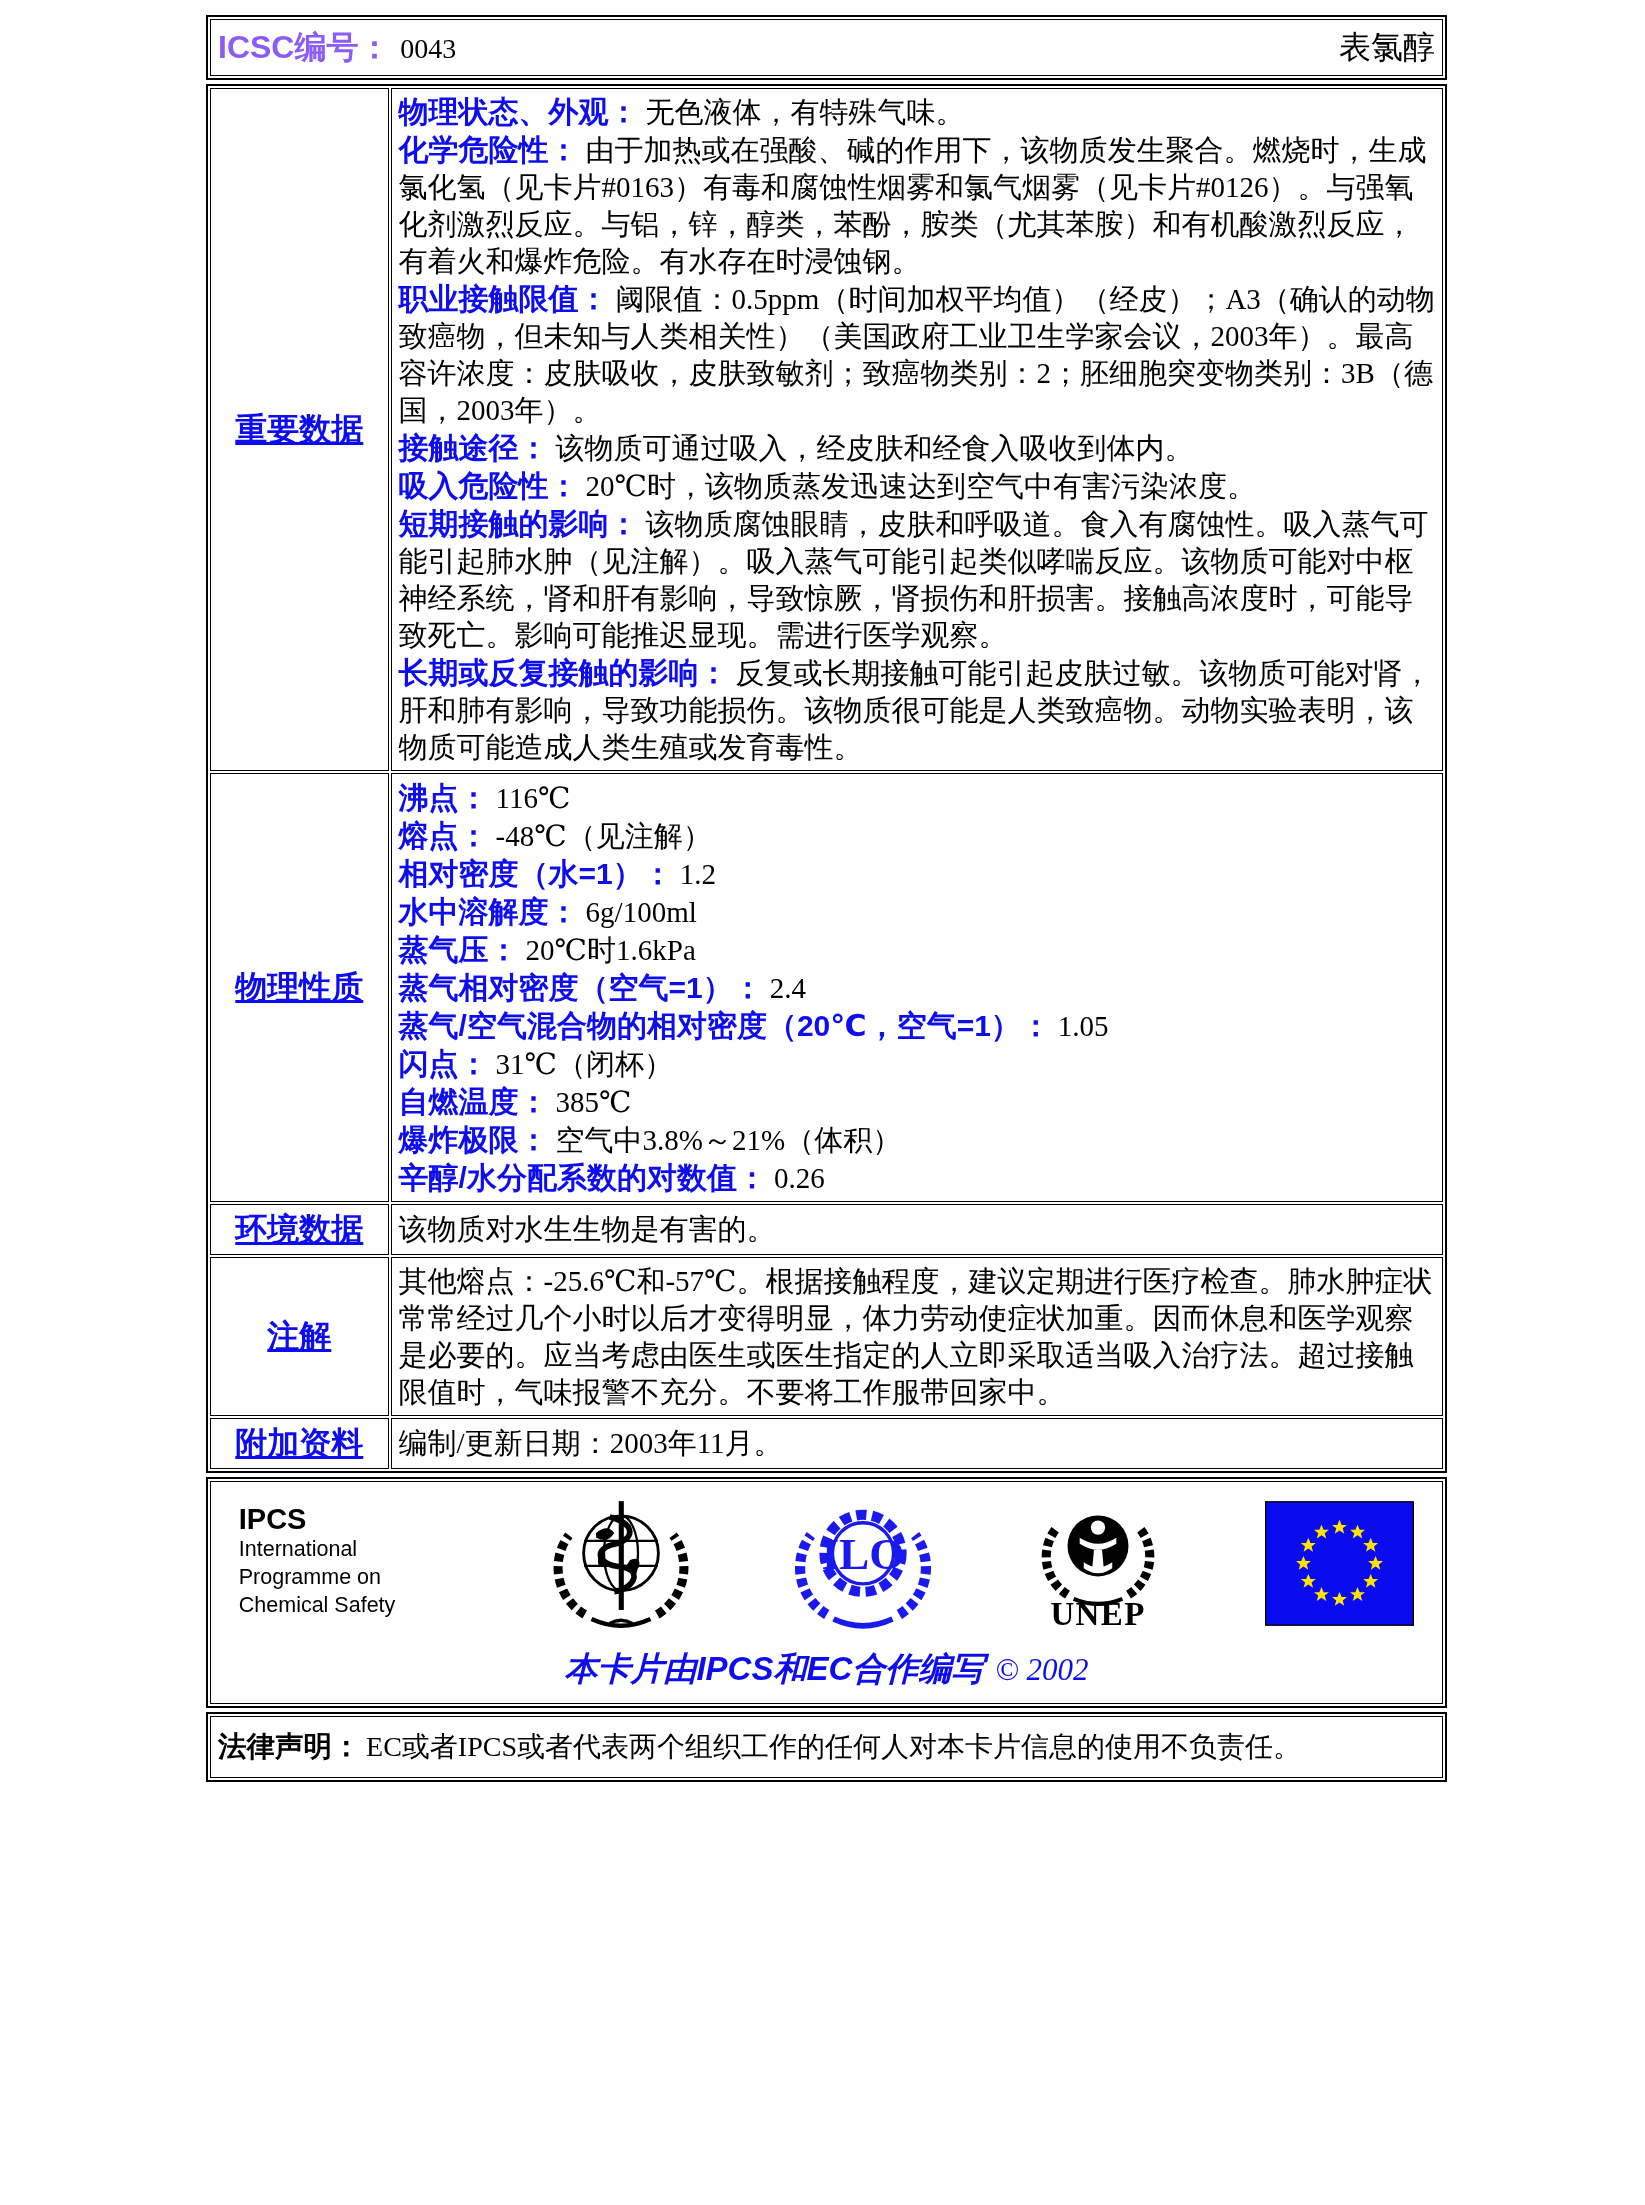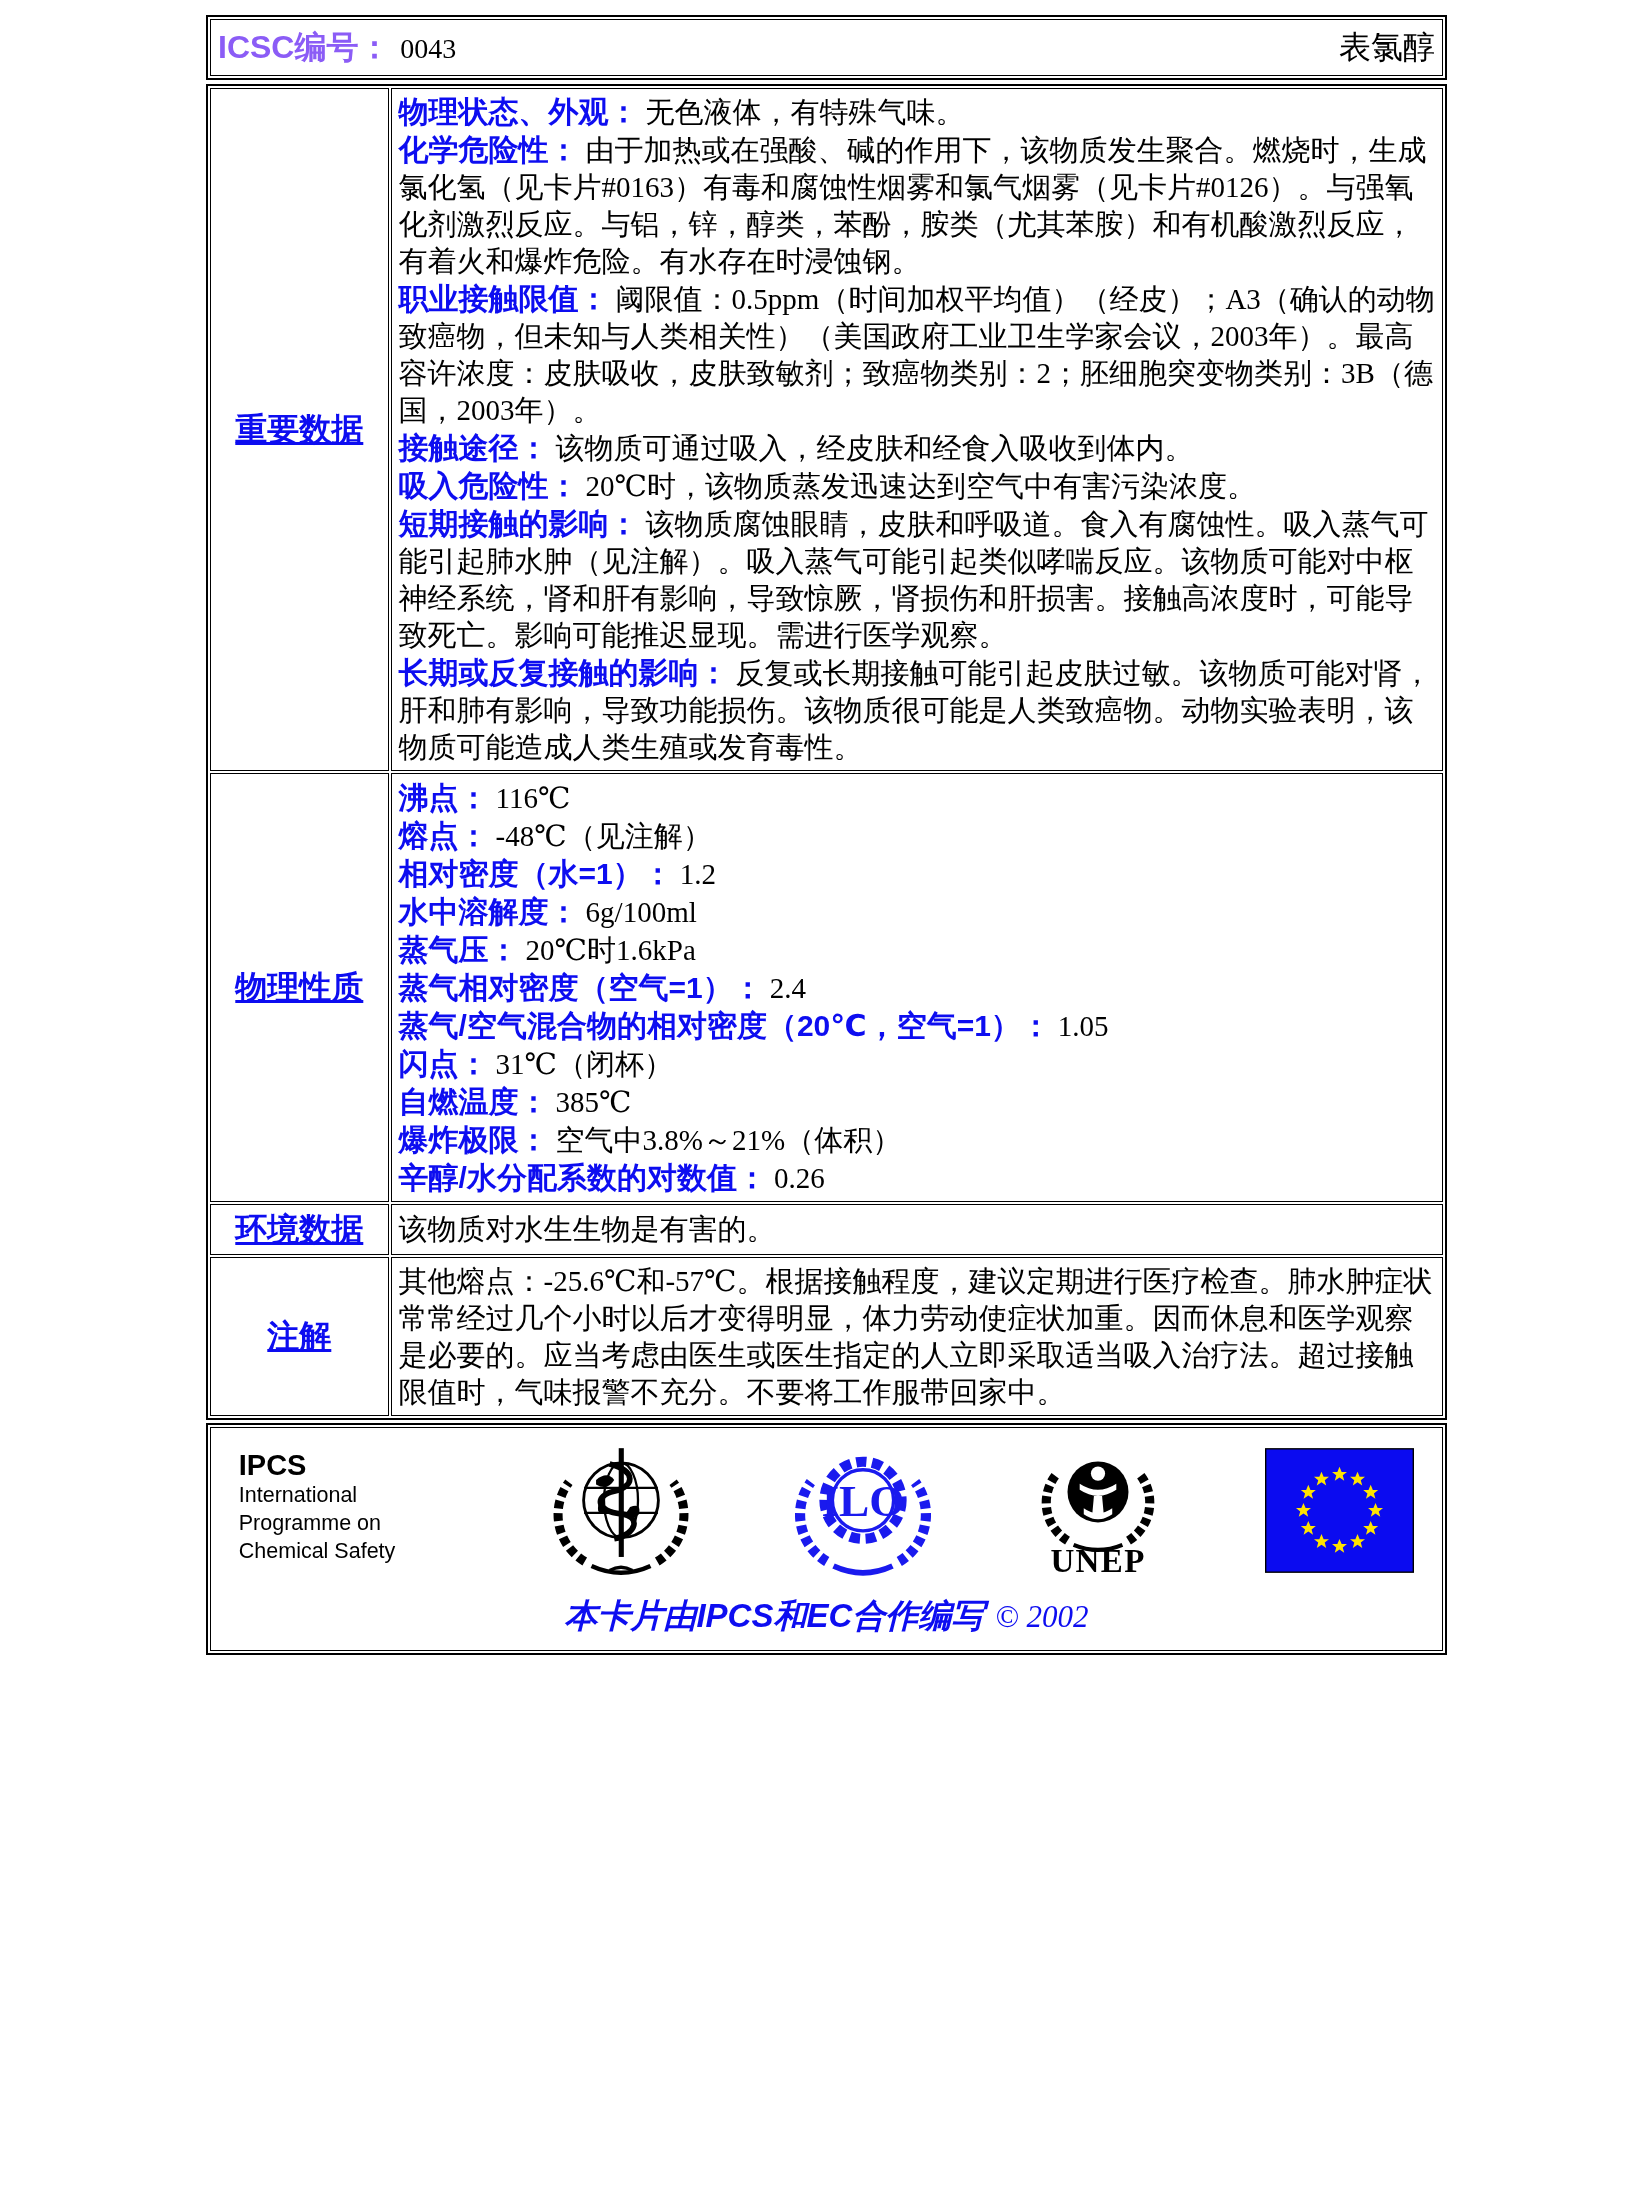--- a/index.html
+++ b/index.html
@@ -106,20 +106,26 @@
         <tr>
           <td class="sec-label">环境数据</td>
           <td class="sec-content">
             <div class="item"><span class="fvalue">该物质对水生生物是有害的。</span></div>
           </td>
         </tr>
         <tr>
           <td class="sec-label">注解</td>
           <td class="sec-content">
             <div class="item"><span class="fvalue">其他熔点：-25.6℃和-57℃。根据接触程度，建议定期进行医疗检查。肺水肿症状常常经过几个小时以后才变得明显，体力劳动使症状加重。因而休息和医学观察是必要的。应当考虑由医生或医生指定的人立即采取适当吸入治疗法。超过接触限值时，气味报警不充分。不要将工作服带回家中。</span></div>
+          </td>
+        </tr>
+        <tr>
+          <td class="sec-label">附加资料</td>
+          <td class="sec-content">
+            <div class="item"><span class="fvalue">编制/更新日期：2003年11月。</span></div>
           </td>
         </tr>
       </tbody>
   </table>
 
   <table class="dtable">
     <tbody>
       <tr>
         <td class="footer-cell">
           <div class="logo-row">
@@ -196,15 +202,24 @@
           </div>
 
           <div class="copy-line">
             <span class="copy-text">本卡片由IPCS和EC合作编写</span><span class="copy-year">© 2002</span>
           </div>
         </td>
       </tr>
     </tbody>
   </table>
 
+  <table class="dtable">
+    <tbody>
+      <tr>
+        <td class="legal-cell">
+          <span class="legal-label">法律声明：</span><span class="legal-text">EC或者IPCS或者代表两个组织工作的任何人对本卡片信息的使用不负责任。</span>
+        </td>
+      </tr>
+    </tbody>
+  </table>
 
 </div>
 
 
 </body></html>

